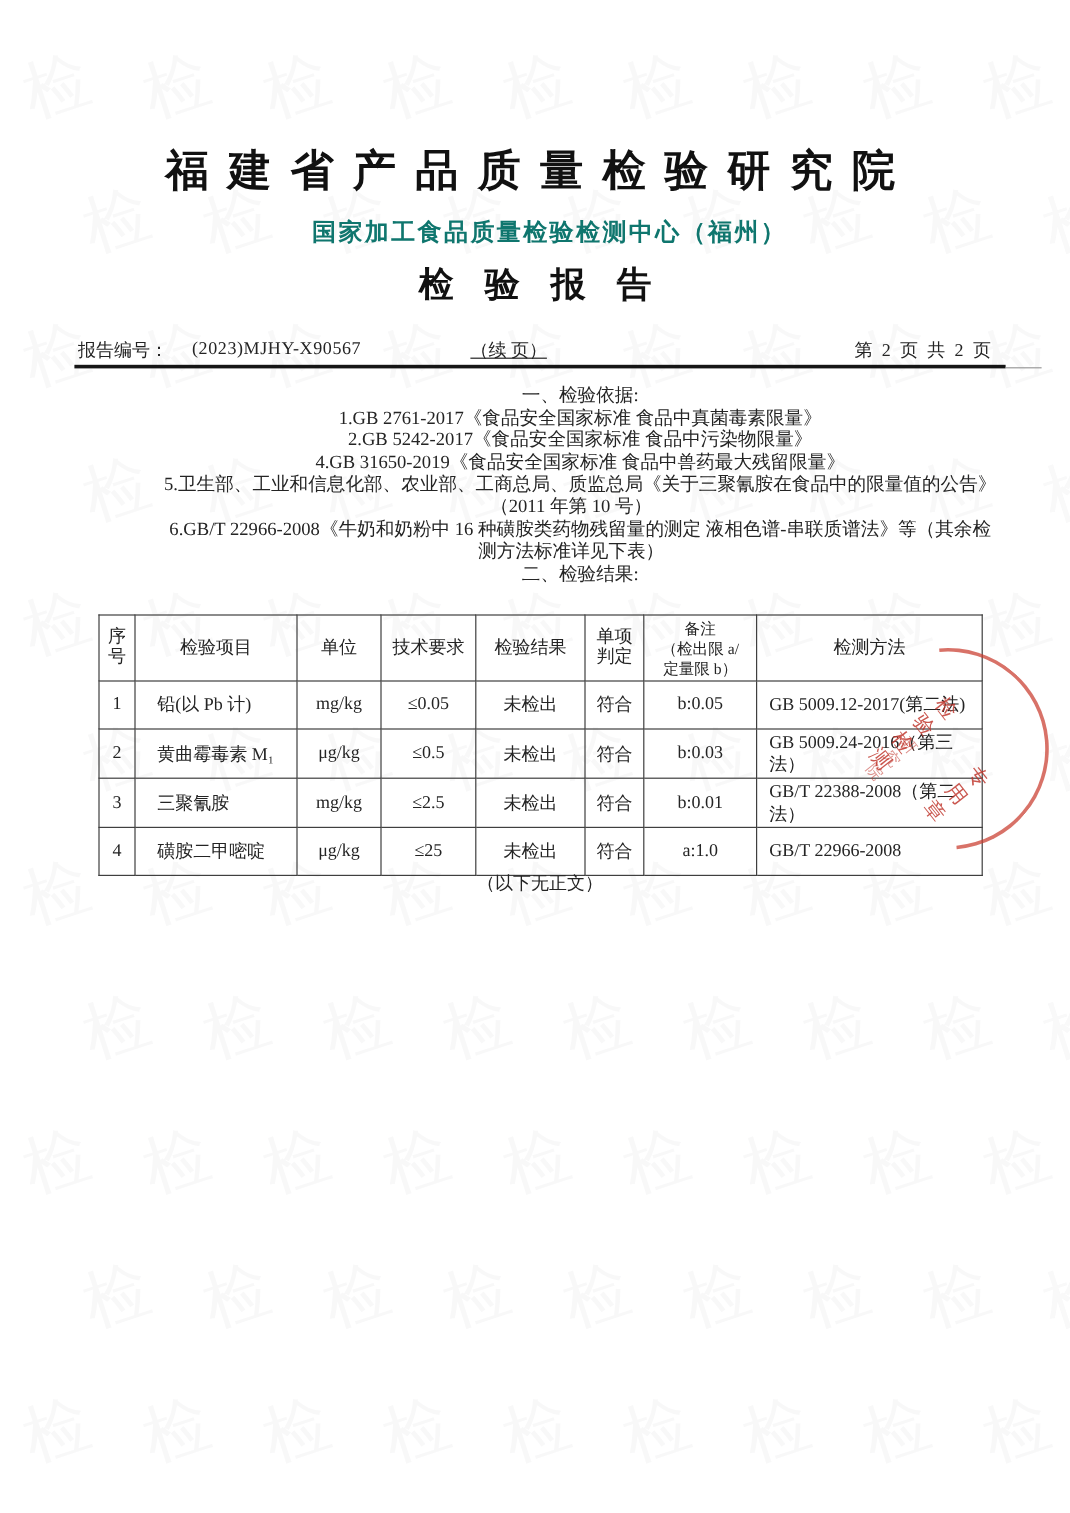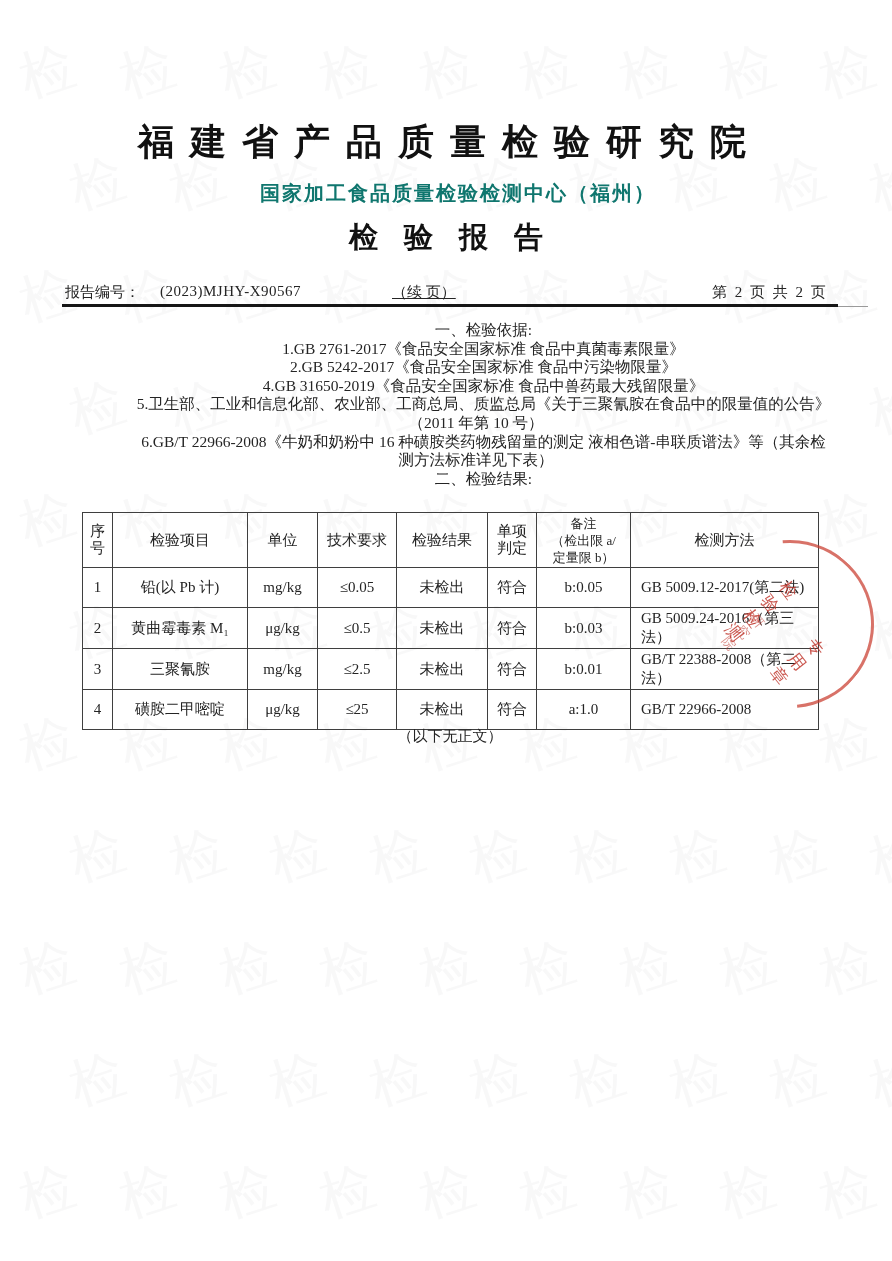--- a/index.html
+++ b/index.html
@@ -27,21 +27,21 @@
     position:absolute;top:512px;left:82px;width:736px;border-collapse:collapse;
     table-layout:fixed;font-size:15px;z-index:2;background:transparent;
   }
   .results-table td,.results-table th{
     border:1px solid #3f3f3f;text-align:center;vertical-align:middle;
     font-weight:normal;padding:1px 2px;overflow:hidden;
   }
   .results-table thead th{height:52px;white-space:pre-line;line-height:17px;}
   .results-table tbody td{height:37px;}
   th.col-note{font-size:13px;margin-left:32px;}
-  td.cell-item{text-align:center;padding-left:2px;}
+  td.cell-item{text-align:left;padding-left:18px;}
   td.cell-method{text-align:left;padding-left:10px;}
   .no-text-note{position:absolute;top:727px;left:82px;width:736px;text-align:center;font-size:15px;z-index:2;}
   .stamp{position:absolute;z-index:3;pointer-events:none;}
   .stamp-arc{
     position:absolute;left:706px;top:540px;width:162px;height:162px;border-radius:50%;
     border:3px solid transparent;
     border-top-color:rgba(201,60,47,0.72);border-right-color:rgba(201,60,47,0.72);
     transform:rotate(40deg);z-index:3;
   }
   .stamp-text{position:absolute;color:rgba(190,50,40,0.82);z-index:3;letter-spacing:2px;}

